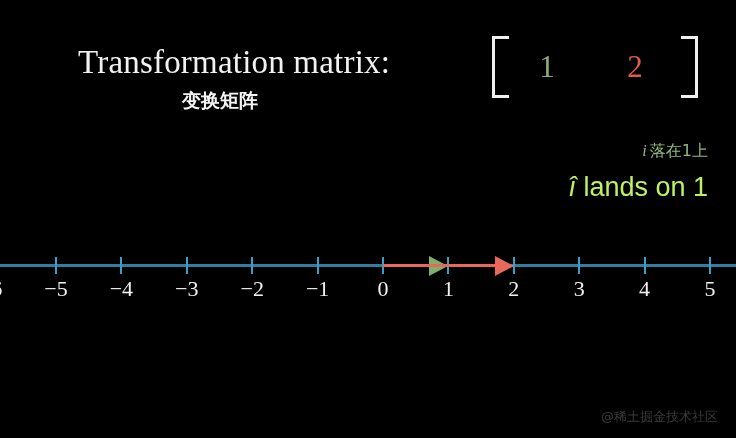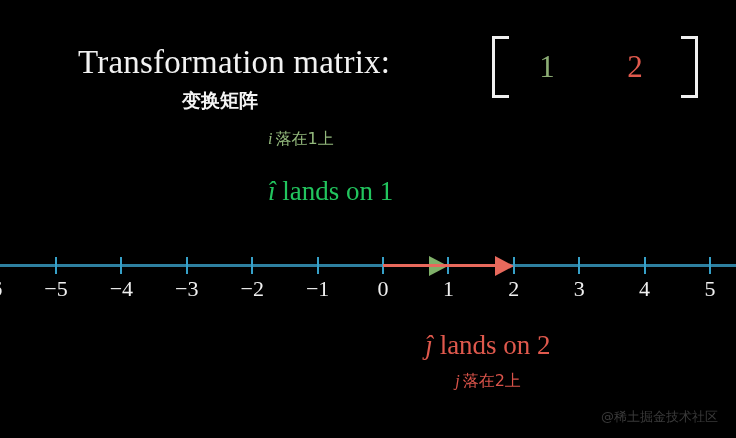--- a/index.html
+++ b/index.html
@@ -77,43 +77,43 @@
     font-size: 31px;
     line-height: 46px;
   }
   #matrix-cell-0 { left: 30px;  color: #8CAD74; }
   #matrix-cell-1 { left: 118px; color: #E0594D; }
 
   
   #i-group {
     position: absolute;
     left: 268px;
-    top: 126px;
+    top: 138px;
     width: 440px;
-    text-align: left;
+    text-align: right;
   }
   #i-cn {
     font-size: 16px;
     line-height: 26px;
     color: #93B97C;
     white-space: nowrap;
     font-family: "DejaVu Sans", "Liberation Sans", sans-serif;
   }
   #i-cn .mathvar {
     font-family: "Liberation Serif", "DejaVu Serif", serif;
     font-style: italic;
     font-size: 16px;
     padding-right: 3px;
   }
   #i-en {
-    margin-top: 22px;
-    font-family: Liberation Serif, serif;
+    margin-top: 6px;
+    font-family: Liberation Sans, sans-serif;
     font-size: 27px;
     line-height: 34px;
-    color: #22c55e;
+    color: #bef264;
     white-space: nowrap;
   }
   #i-en .mathvar { font-style: italic; }
 
   
   #j-group {
     position: absolute;
     left: 268px;
     top: 328px;
     width: 440px;
@@ -257,19 +257,15 @@
         <div class="tick" style="left: 709px;"></div>
         <div class="tick-label" style="left: 710px;">5</div>
       </div>
     <div id="vectors-host">
         <div class="arrowhead" id="arrow-i-head" style="left: 429.4px;"></div>
         <div id="vec-j-line" style="left: 383px; width: 116.8px;"></div>
         <div class="arrowhead" id="arrow-j-head" style="left: 494.8px;"></div>
       </div>
   </div>
 
-  <div id="j-group">
-    <div id="j-en"><span class="mathvar">ĵ</span><span> lands on 2</span></div>
-    <div id="j-cn"><span class="mathvar">j</span><span>落在2上</span></div>
-  </div>
 
   <div id="watermark">@稀土掘金技术社区</div>
 </div>
 
 </body></html>

